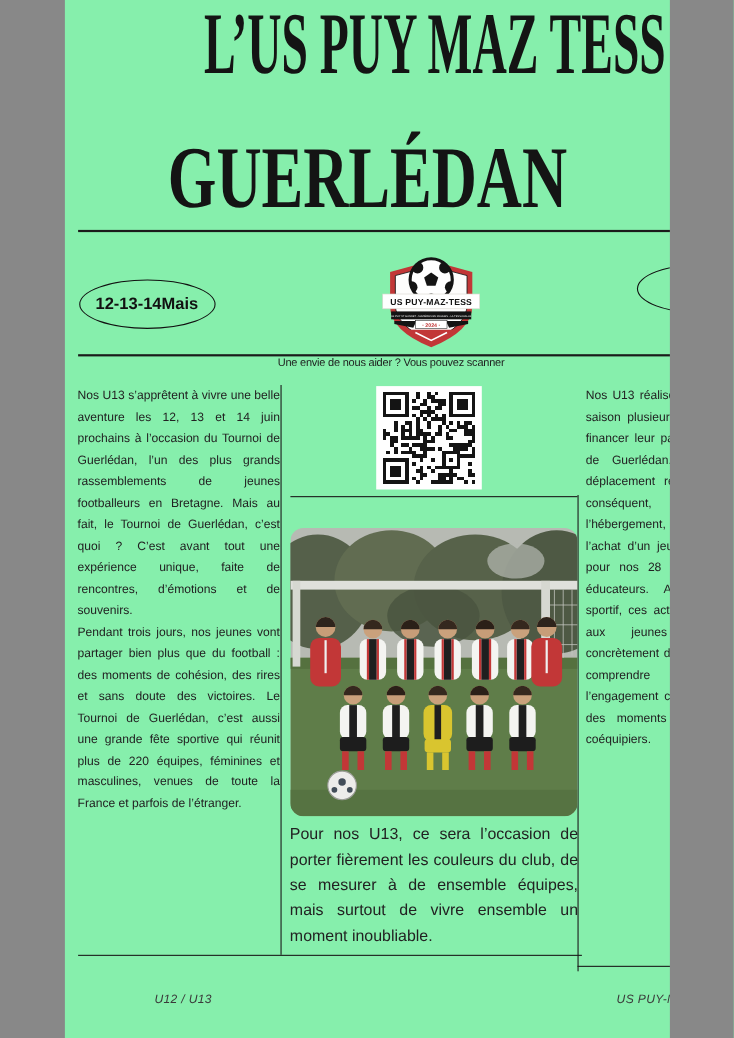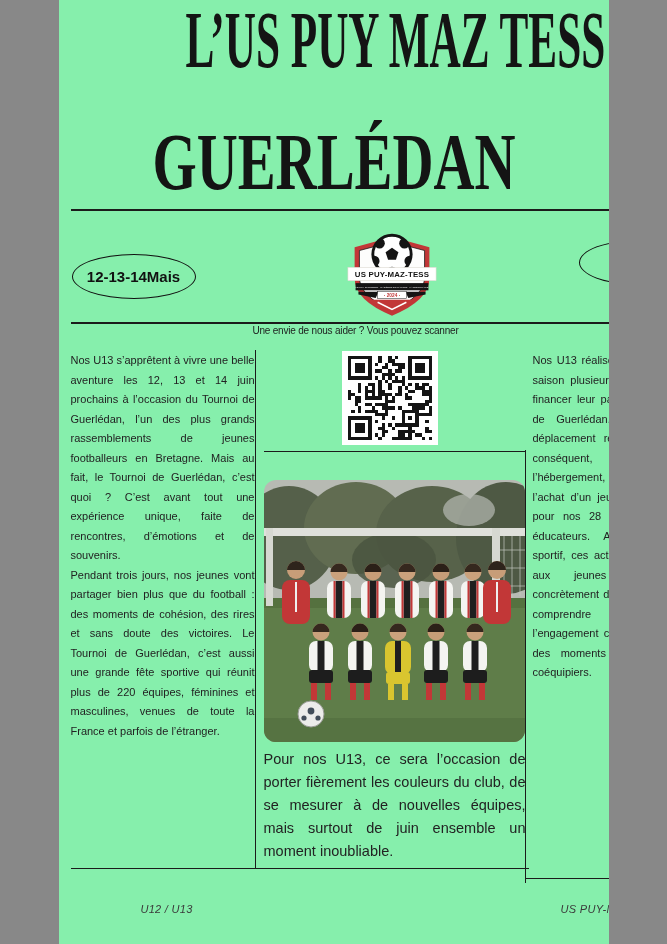--- a/index.html
+++ b/index.html
@@ -556,21 +556,21 @@
         </g>
 
         <circle cx="47" cy="234" r="13" fill="#ececea" stroke="#9a9c96" stroke-width="1"></circle>
         <circle cx="47" cy="231" r="3.4" fill="#24313f" opacity=".85"></circle>
         <circle cx="40" cy="238" r="2.6" fill="#24313f" opacity=".85"></circle>
         <circle cx="54" cy="238" r="2.6" fill="#24313f" opacity=".85"></circle>
       </g>
     </svg>
   </div>
 
-  <div class="caption">Pour nos U13, ce sera l’occasion de porter fièrement les couleurs du club, de se mesurer à de nouvelles équipes, mais surtout de juin ensemble un moment inoubliable.</div>
+  <div class="caption">Pour nos U13, ce sera l’occasion de porter fièrement les couleurs du club, de se mesurer à de ensemble équipes, mais surtout de vivre ensemble un moment inoubliable.</div>
 
   <div class="col col-right">
     <p>Nos U13 réalisent tout au long de la saison plusieurs actions afin d’auto-financer leur participation au Tournoi de Guerlédan. En effet, un tel déplacement représente un budget conséquent, qui comprend l’hébergement, les repas, ainsi que l’achat d’un jeu de maillots complet pour nos 28 jeunes joueurs et 4 éducateurs. Au-delà de l’aspect sportif, ces actions permettent aussi aux jeunes de s’impliquer concrètement dans la vie du club, de comprendre la valeur de l’engagement collectif et de partager des moments de solidarité entre coéquipiers.</p>
   </div>
 
   <div class="hr" style="left:12px;top:868px;width:458px;height:1.4px;"></div>
   <div class="hr" style="left:466px;top:878px;width:194px;height:1.4px;"></div>
 
   <div class="footer-item f-left">U12 / U13</div>
   <div class="footer-item f-center">AXEL CHEVALIER</div>

